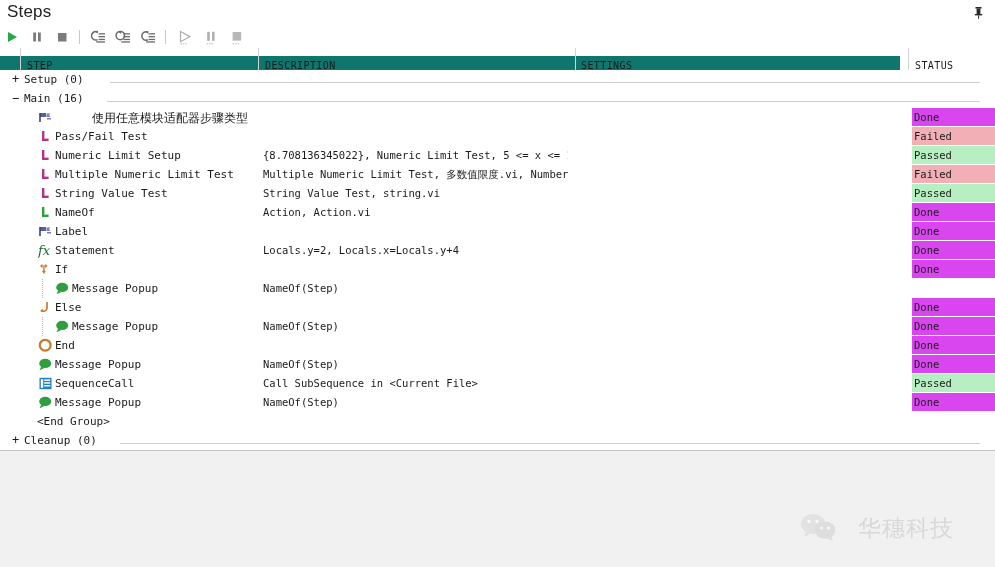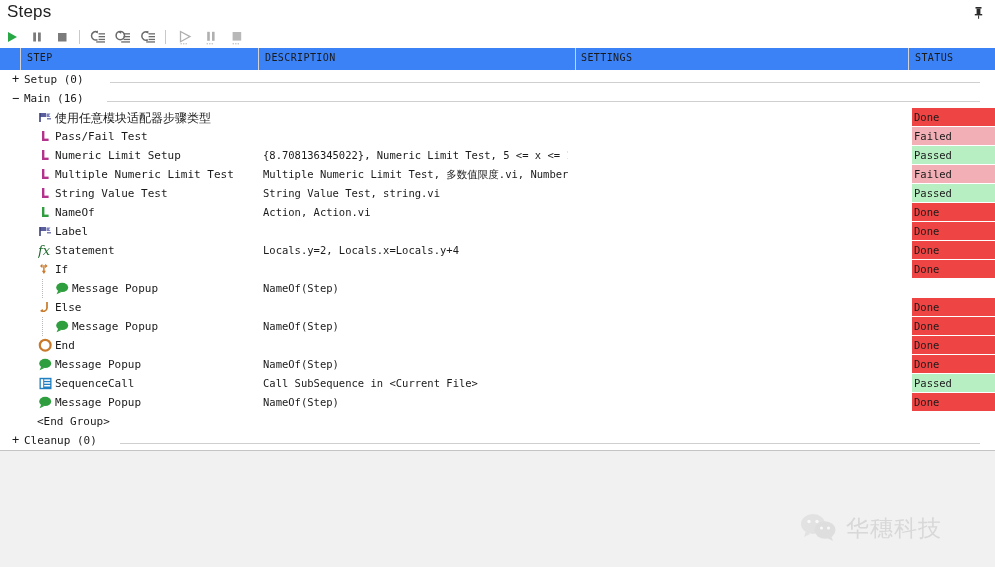--- a/index.html
+++ b/index.html
@@ -32,22 +32,22 @@
   .tb-item{
     position:absolute;top:1px;width:20px;height:20px;
     display:flex;align-items:center;justify-content:center;
     cursor:pointer;
   }
   .tb-sep{
     position:absolute;top:4px;width:1px;height:14px;background:#c9c9c9;
   }
   
   #colheader{
-    position:absolute;left:0;top:48px;width:995px;height:22px;
-    background:#3b82f6;
+    position:absolute;left:0;top:56px;width:900px;height:22px;
+    background:#0f766e;
     border-bottom:1px solid #d8d8d8;
   }
   .colh{
     position:absolute;top:4px;
     font-family:"DejaVu Sans Mono","Liberation Mono",monospace;
     font-size:10px;color:#1a1a1a;letter-spacing:.4px;
   }
   .coldiv{
     position:absolute;top:48px;width:1px;height:22px;background:#d3d3d3;
   }
@@ -79,52 +79,52 @@
   .sicon{
     position:absolute;top:2px;width:15px;height:15px;
   }
   .slabel{
     position:absolute;top:3px;
     font-family:"DejaVu Sans Mono","Liberation Mono",monospace;
     font-size:11px;color:#1a1a1a;white-space:nowrap;
   }
   .slabel.cjk{
     font-family:Liberation Mono, monospace;
-    font-size:12px;top:2px;
+    font-size:12px;top:2px;margin-left:37px;
   }
   .sdesc{
     position:absolute;left:263px;top:3px;width:305px;
     font-family:"DejaVu Sans Mono","Liberation Mono",monospace;
     font-size:10.5px;color:#1a1a1a;white-space:nowrap;overflow:hidden;
   }
   .sstat{
     position:absolute;left:912px;top:0px;width:83px;height:18px;
     font-family:"DejaVu Sans Mono","Liberation Mono",monospace;
     font-size:10.5px;color:#1a1a1a;
     padding:3px 0 0 2px;box-sizing:border-box;
   }
-  .st-done{background:#ef4444;}
+  .st-done{background:#d946ef;}
   .st-failed{background:#f2b0b6;}
   .st-passed{background:#b7eec2;}
   .st-none{background:transparent;}
   .guide{
     position:absolute;width:1px;height:19px;
     background:repeating-linear-gradient(to bottom,#b8b8b8 0 1px,transparent 1px 2px);
     top:0;
   }
   
   #watermark{
     position:absolute;left:798px;top:508px;width:180px;height:40px;
     display:flex;align-items:center;
     opacity:.55;
     pointer-events:none;
   }
   #wm-text{
     font-family:"DejaVu Sans","Liberation Sans",sans-serif;
-    font-size:23px;color:#c4c4c4;letter-spacing:1px;margin-left:6px;
+    font-size:23px;color:#c4c4c4;letter-spacing:1px;margin-left:18px;
   }
 </style>
 </head>
 <body>
 
 <div id="titlebar">
   <div id="title-text">Steps</div>
   <div id="pin-btn">
     <svg width="18" height="18" viewBox="0 0 18 18">
       <rect x="6.5" y="3" width="6" height="1.6" fill="#2b2b2b"></rect>

